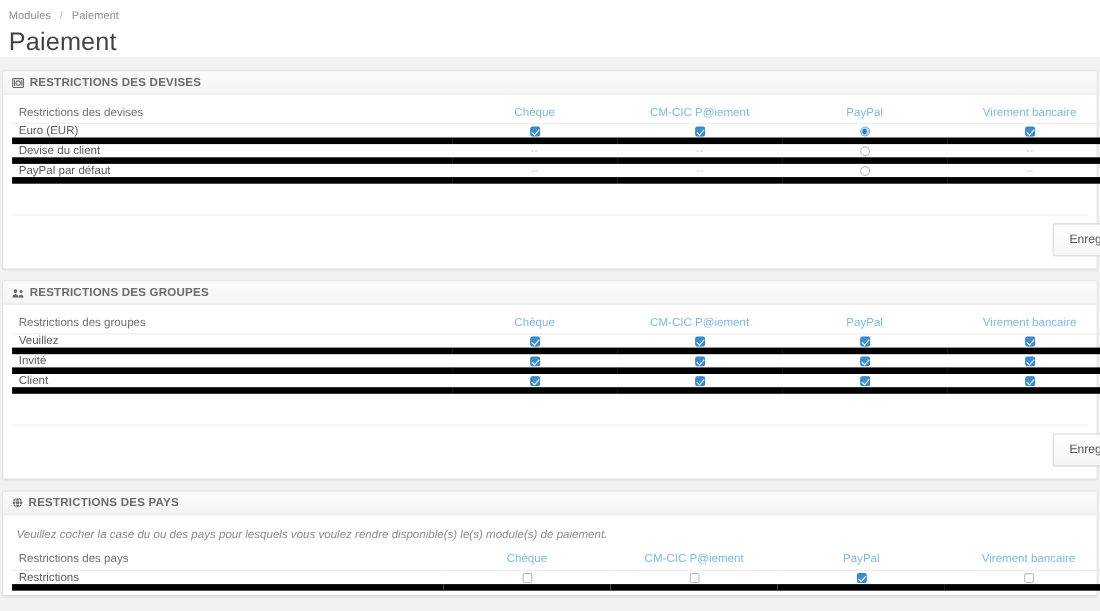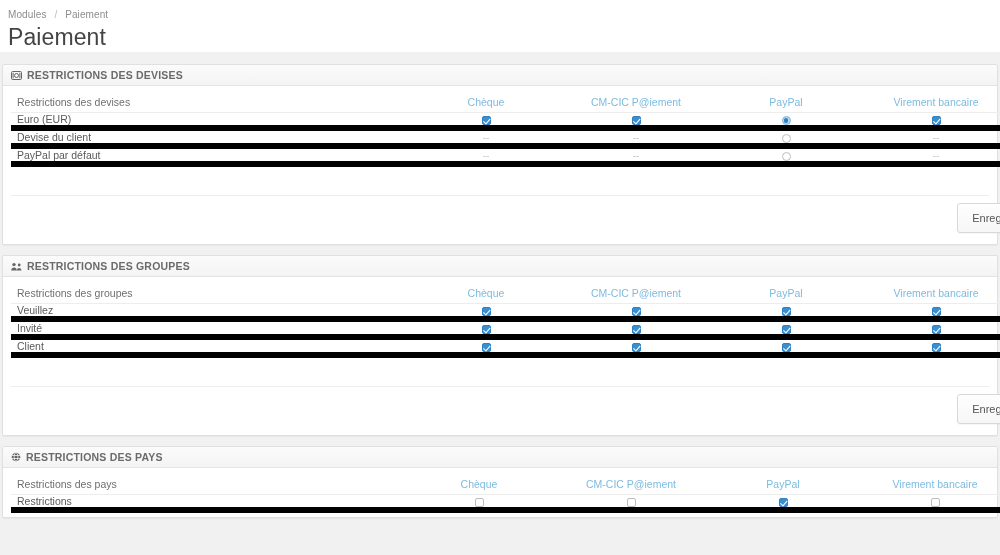--- a/index.html
+++ b/index.html
@@ -269,20 +269,21 @@
       <span class="hicon">
         <svg width="10" height="10" viewBox="0 0 10 10">
             <circle cx="5" cy="5" r="4.3" fill="#666"></circle>
             <ellipse cx="5" cy="5" rx="1.9" ry="4.3" fill="none" stroke="#fff" stroke-width="0.7"></ellipse>
             <path d="M0.9 3.5h8.2M0.9 6.5h8.2" stroke="#fff" stroke-width="0.7"></path>
           </svg>
       </span>
       <span>RESTRICTIONS DES PAYS</span>
     </div>
     <div class="panel-body">
+      <div class="help-text">Veuillez cocher la case du ou des pays pour lesquels vous voulez rendre disponible(s) le(s) module(s) de paiement.</div>
       <table class="restrict pays">
         <colgroup>
             <col class="col-label">
             <col class="col-mod">
             <col class="col-mod">
             <col class="col-mod">
             <col class="col-mod">
           </colgroup>
         <thead>
           <tr>

